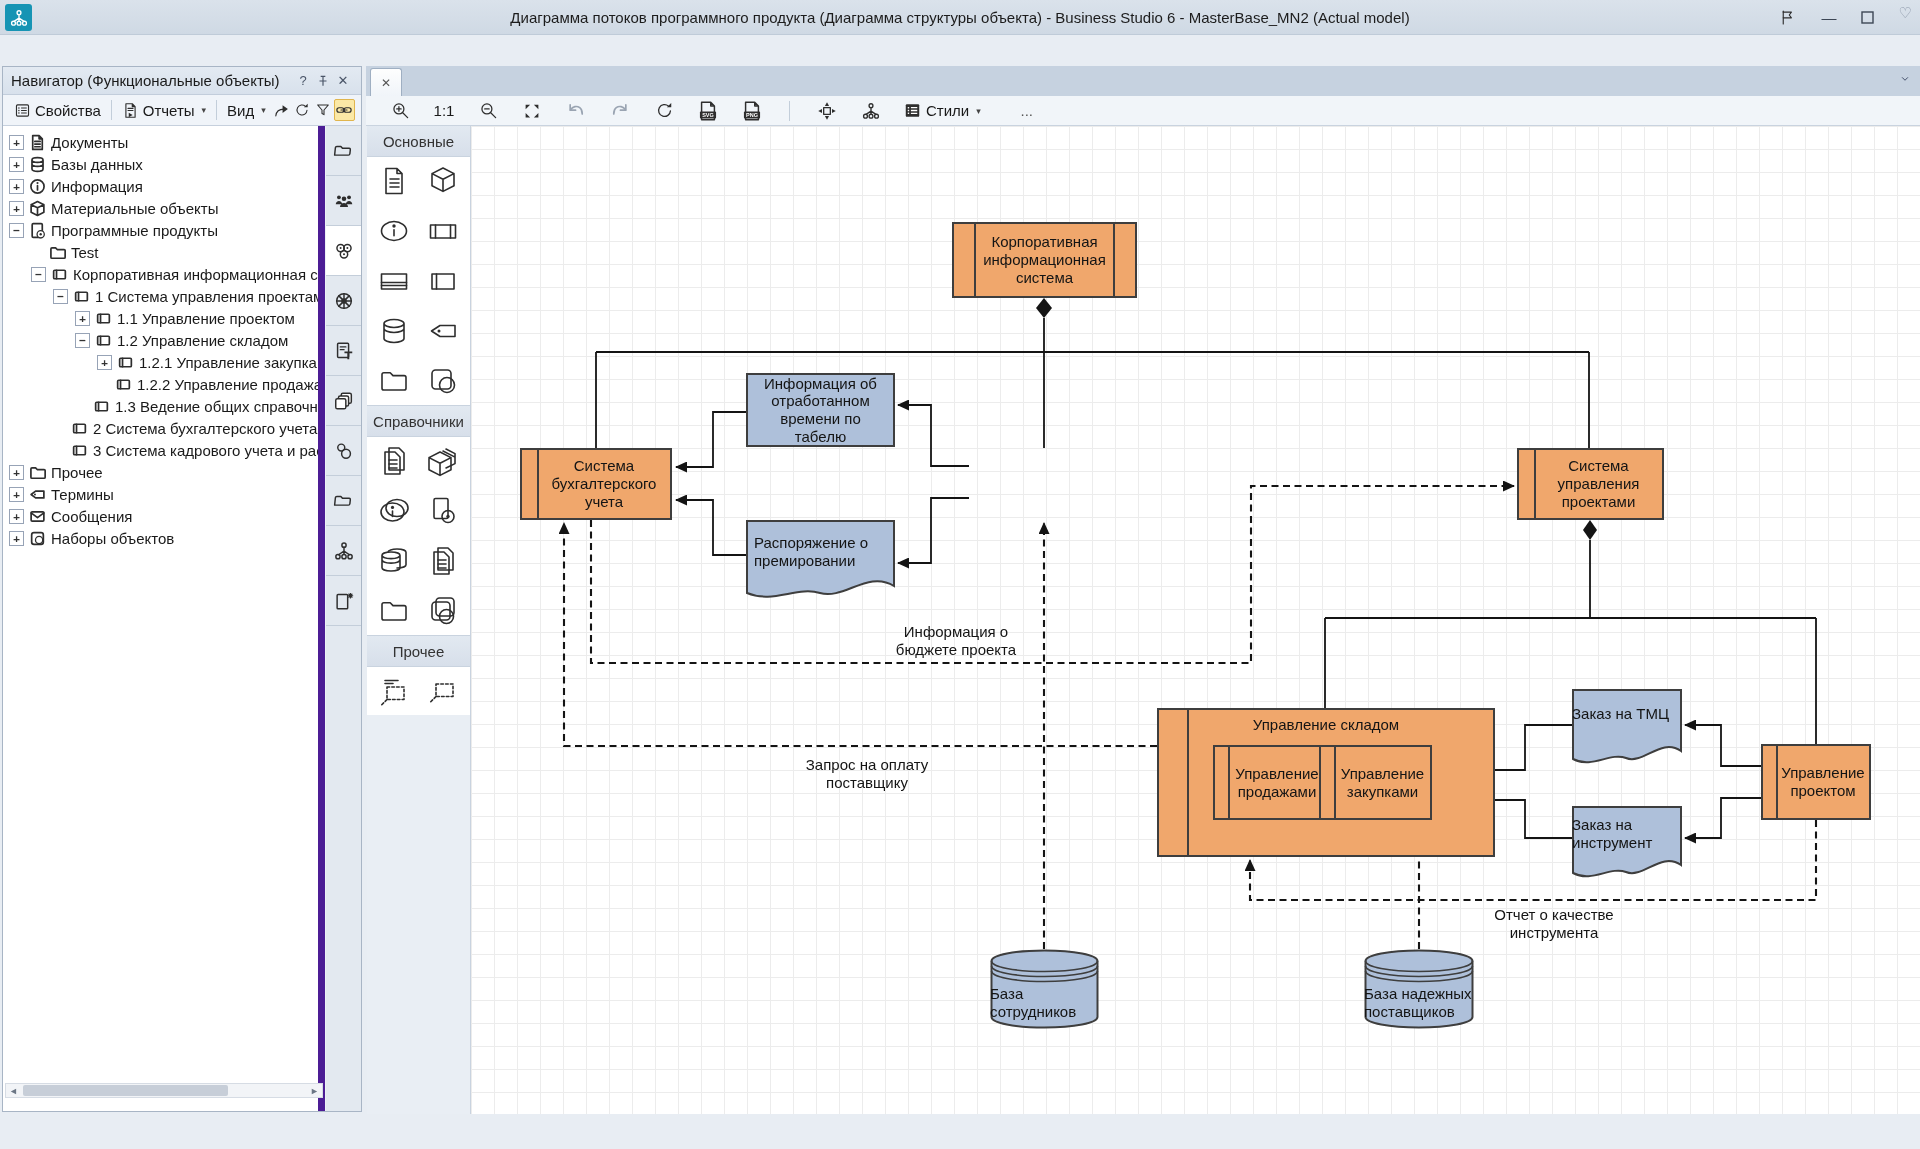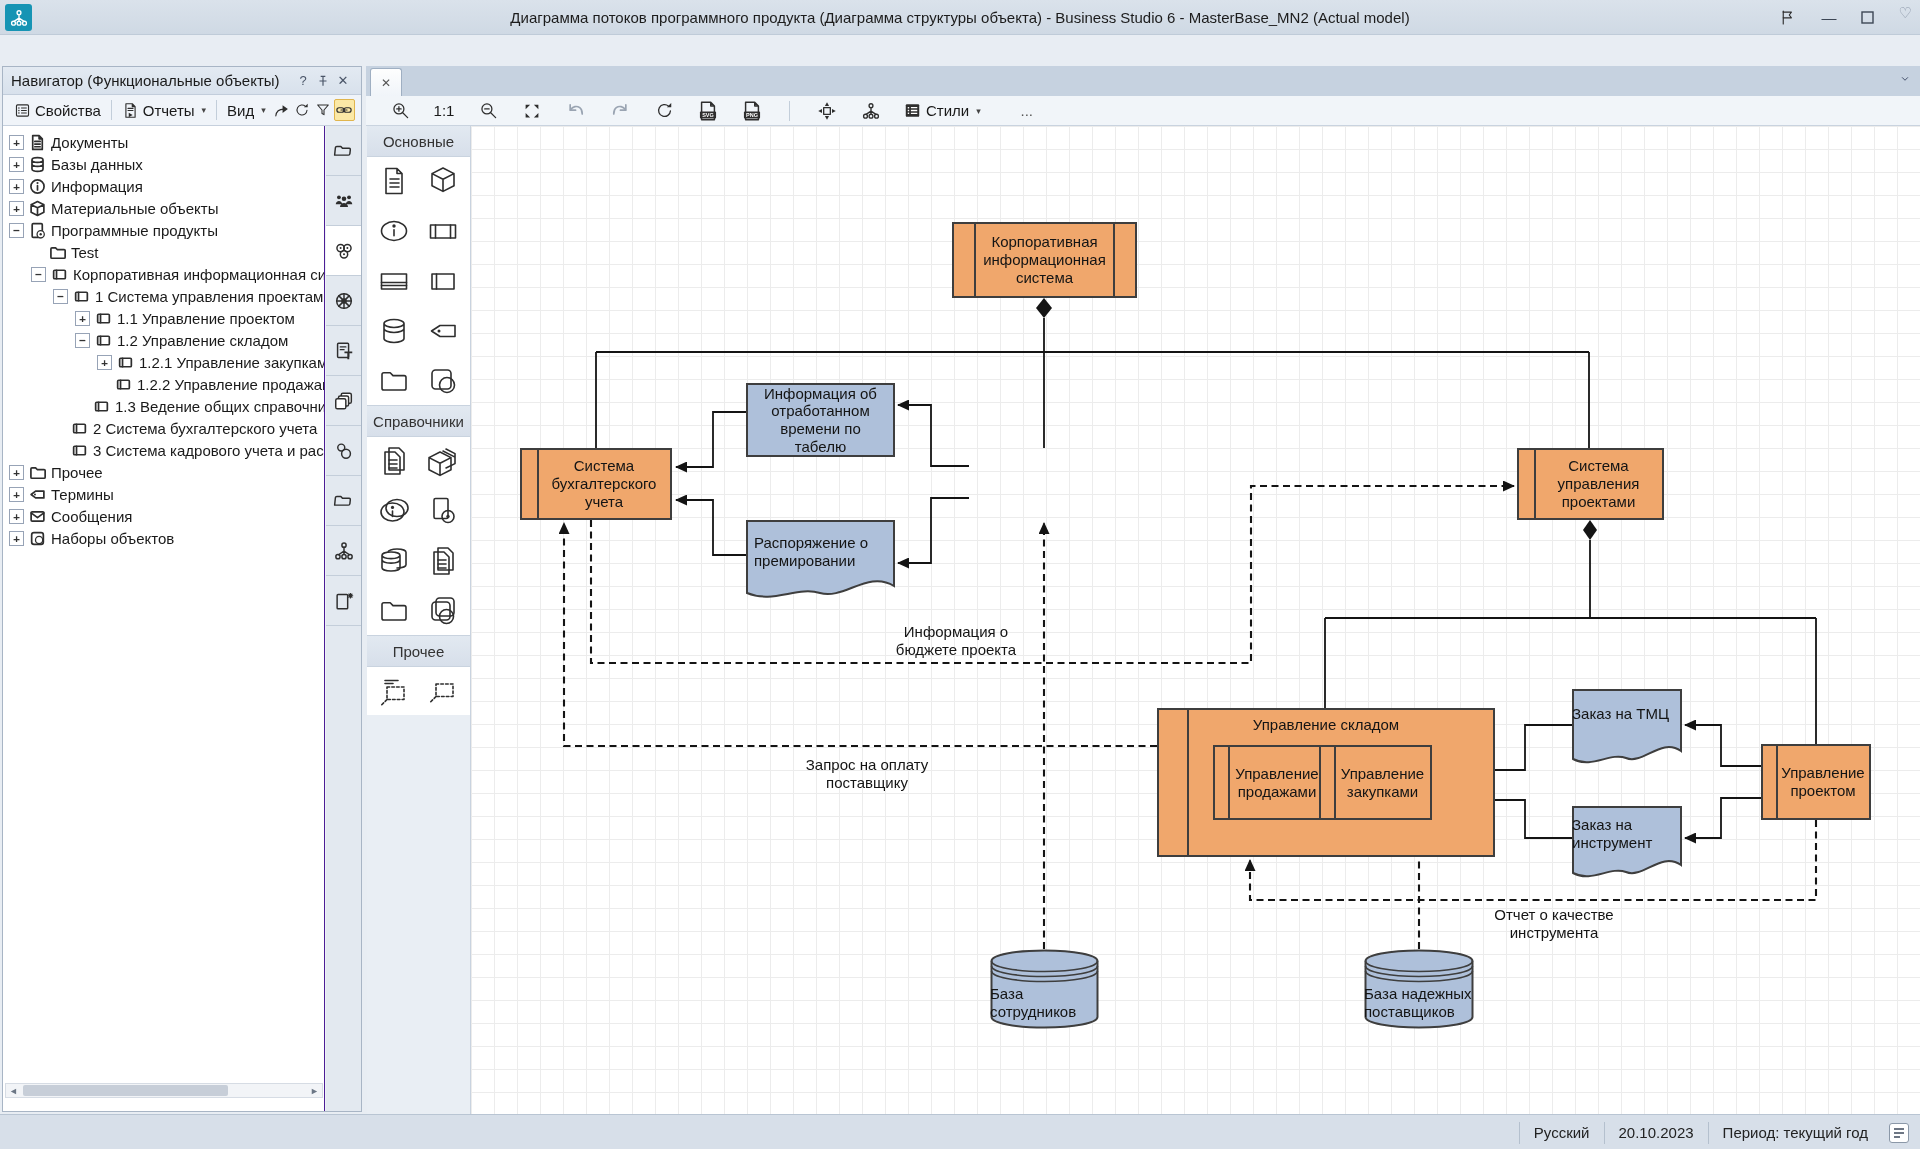--- a/index.html
+++ b/index.html
@@ -30,21 +30,21 @@
   #nav-header{left:0;top:0;width:358px;height:28px;background:linear-gradient(#E3EAF2,#D8E1EC);
               border-bottom:1px solid #C2CDDB;display:flex;align-items:center;padding:0 8px;box-sizing:border-box;font-size:15px;}
   .nav-hbtn{width:20px;height:20px;display:flex;align-items:center;justify-content:center;color:#4a5568;font-size:13px;}
   #nav-toolbar{left:0;top:28px;width:358px;height:31px;background:#F0F4F9;border-bottom:1px solid #C6D0DD;
                display:flex;align-items:center;padding:0 6px;box-sizing:border-box;font-size:15px;}
   .tbtn{display:flex;align-items:center;gap:4px;padding:2px 5px;border-radius:2px;}
   .tsep{width:1px;height:20px;background:#C3CEDA;margin:0 5px;}
   .dd::after{content:"▾";font-size:9px;color:#444;margin-left:3px;}
   .ibtn{width:24px;height:22px;display:flex;align-items:center;justify-content:center;border-radius:2px;}
   .ibtn.hl{background:#FBE9A6;border:1px solid #E0B54E;box-sizing:border-box;}
-  #nav-tree{left:0;top:59px;width:322px;height:985px;background:#fff;border-right:1px solid #4c1d95;overflow:hidden;}
+  #nav-tree{left:0;top:59px;width:322px;height:985px;background:#fff;border-right:7px solid #4c1d95;overflow:hidden;}
   .trow{display:flex;align-items:center;height:22px;white-space:nowrap;font-size:15px;overflow:hidden;}
   .exp{width:13px;height:13px;border:1px solid #97A3B6;background:#fff;flex:none;margin-right:5px;
        display:flex;align-items:center;justify-content:center;font:bold 11px/1 "DejaVu Sans Mono",monospace;color:#333;}
   .exp.plus::before{content:"+";}
   .exp.minus::before{content:"−";}
   .ti{width:17px;height:17px;flex:none;margin-right:5px;}
   
   #nav-hscroll{left:2px;top:1016px;width:318px;height:15px;background:#F2F4F7;border:1px solid #D6DCE4;
                box-sizing:border-box;display:flex;align-items:center;}
   .sarrow{width:15px;height:13px;display:flex;align-items:center;justify-content:center;color:#6b7685;font-size:9px;}
@@ -906,21 +906,21 @@
     </div>
     <div class="node" style="left:49px;top:322px;width:152px;height:72px;padding:0 6px 0 22px;">
       <span class="vline" style="left:15px"></span>
       <span>Система бухгалтерского учета</span>
     </div>
     <div class="node" style="left:1046px;top:322px;width:147px;height:72px;padding:0 8px 0 24px;">
       <span class="vline" style="left:15px"></span>
       <span>Система управления проектами</span>
     </div>
 
-    <div class="node" style="left:275px;top:257px;width:149px;height:74px;background:#AEC0DA;padding:0 8px;">
+    <div class="node" style="left:275px;top:247px;width:149px;height:74px;background:#AEC0DA;padding:0 8px;">
       <span>Информация об отработанном времени по табелю</span>
     </div>
 
     <div class="shape" style="left:275px;top:394px;width:149px;height:86px;">
       <svg width="149" height="86" viewBox="0 0 149 86">
           <path d="M1 1 H148 V66 C122 50 98 80 74 73 C51 66 27 84 1 73 Z" fill="#AEC0DA" stroke="#3E3E3E" stroke-width="2"></path>
         </svg>
       <div class="lbl" style="top:14px;padding:0 8px;box-sizing:border-box;">Распоряжение о премировании</div>
     </div>
     <div class="shape" style="left:1101px;top:563px;width:110px;height:83px;">
@@ -966,24 +966,14 @@
         <path d="M1.5 12 C1.5 18 25.5 22.5 55 22.5 S108.5 18 108.5 12 M1.5 17 C1.5 23 25.5 27.5 55 27.5 S108.5 23 108.5 17 M1.5 22 C1.5 28 25.5 32.5 55 32.5 S108.5 28 108.5 22" fill="none" stroke="#3E3E3E" stroke-width="1.6"></path>
       </svg>
       <div class="lbl" style="top:36px;">База надежных поставщиков</div>
     </div>
 
     <div class="flowlbl" style="left:412px;top:497px;width:146px;">Информация о бюджете проекта</div>
     <div class="flowlbl" style="left:296px;top:630px;width:200px;">Запрос на оплату поставщику</div>
     <div class="flowlbl" style="left:1008px;top:780px;width:150px;">Отчет о качестве инструмента</div>
   </div>
 
-  <div id="statusbar" class="abs">
-    <span class="scell">Русский</span>
-    <span class="scell">20.10.2023</span>
-    <span class="scell">Период: текущий год</span>
-    <span id="status-log">
-        <svg width="24" height="24">
-          <use href="#t-log"></use>
-        </svg>
-      </span>
-  </div>
 
 </div>
 
 </body></html>

